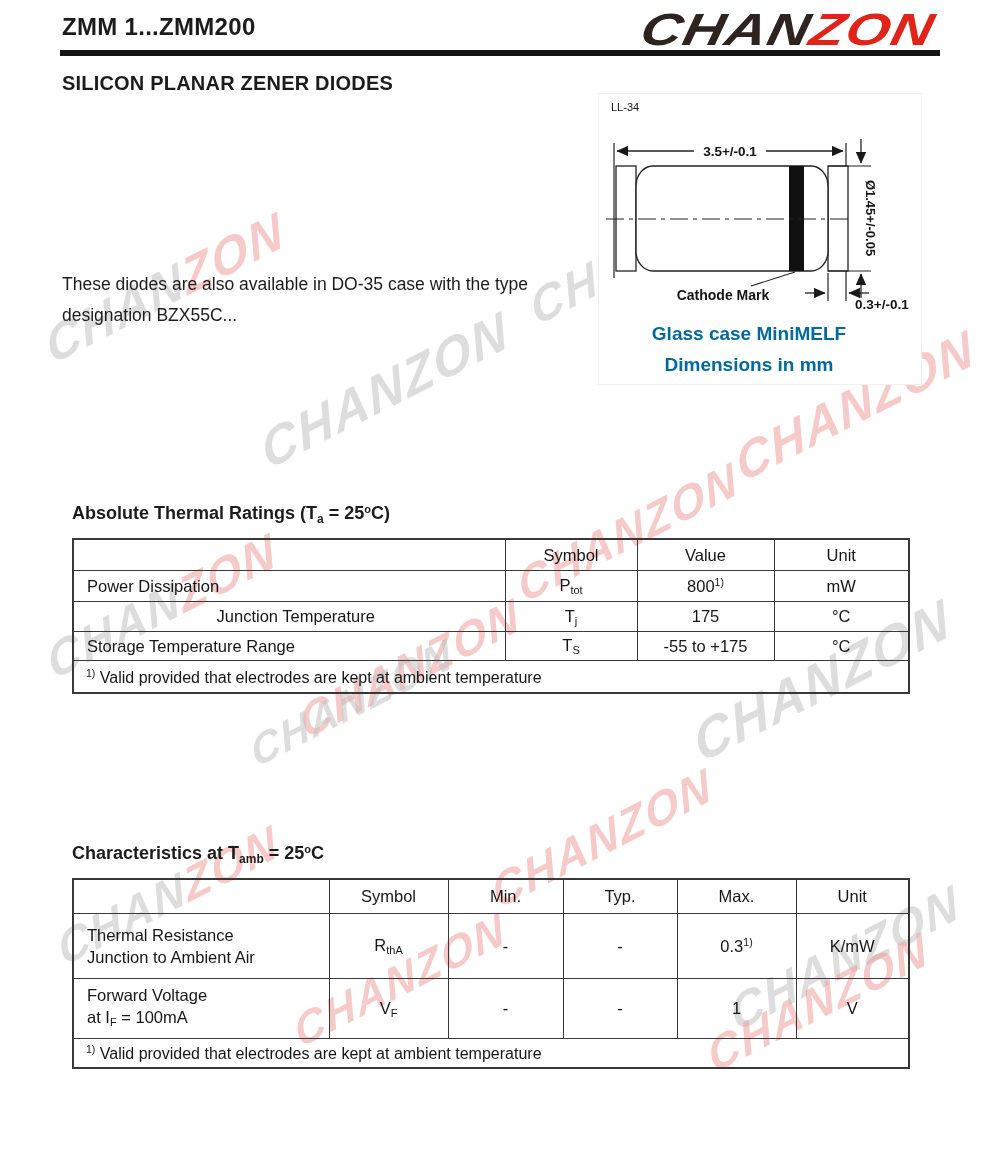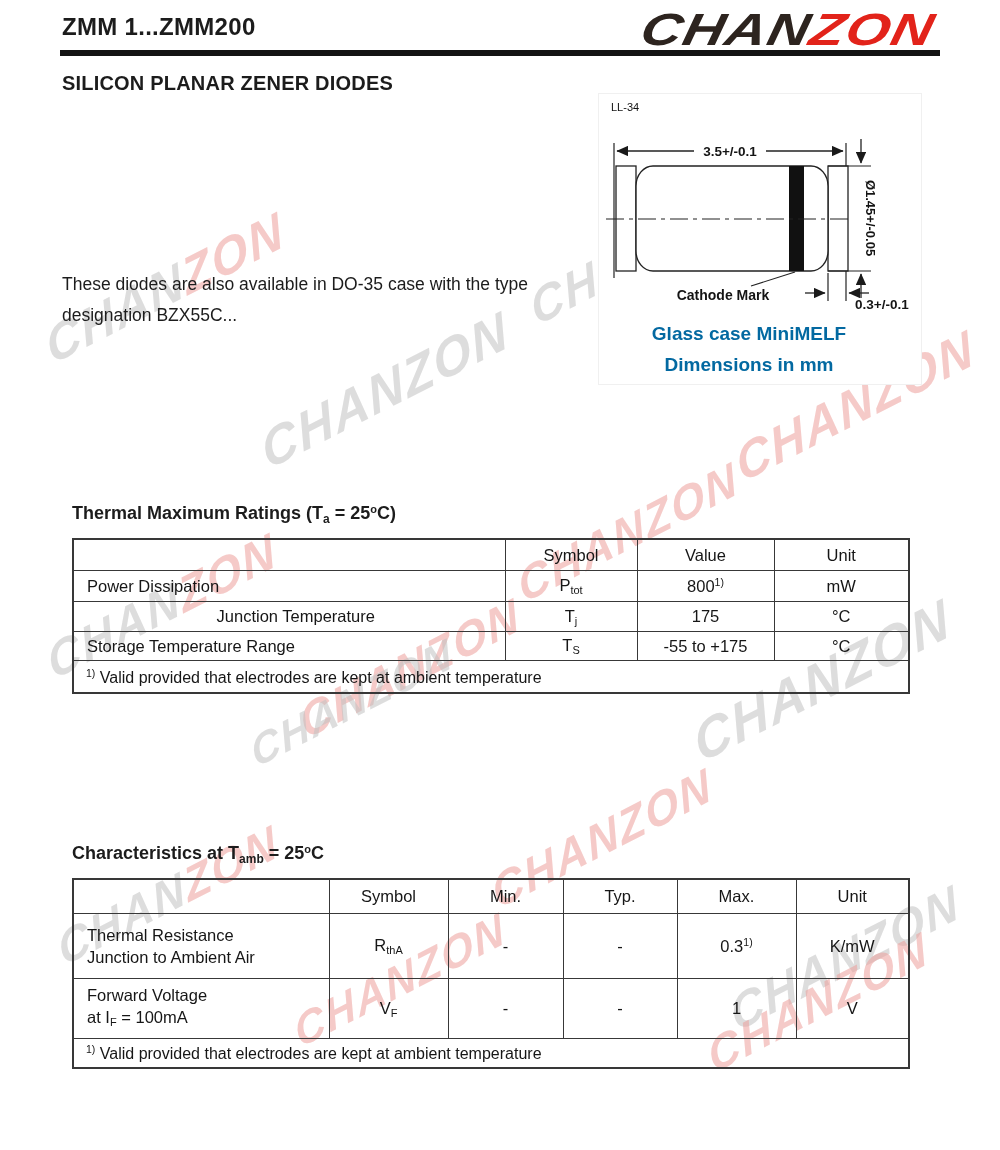--- a/index.html
+++ b/index.html
@@ -119,21 +119,21 @@
       <line x1="270" y1="199" x2="250" y2="199" stroke="#222" stroke-width="1.3" marker-end="url(#ah)"></line>
       <text x="256" y="215" text-anchor="start" font-size="13.5" font-weight="bold" fill="#141414">0.3+/-0.1</text>
 
       <line x1="196" y1="178" x2="152" y2="192" stroke="#222" stroke-width="1.1"></line>
       <text x="124" y="206" text-anchor="middle" font-size="14" font-weight="bold" fill="#141414">Cathode Mark</text>
     </svg>
     <div class="cap cap1">Glass case MiniMELF</div>
     <div class="cap cap2">Dimensions in mm</div>
   </div>
 
-  <div class="sec sec-amr"><span>Thermal Maximum Ratings (T</span><sub>a</sub><span> = 25</span><sup>o</sup><span>C)</span></div>
+  <div class="sec sec-amr"><span>Absolute Thermal Ratings (T</span><sub>a</sub><span> = 25</span><sup>o</sup><span>C)</span></div>
 
   <table class="tbl t1">
     <colgroup>
         <col style="width:432px">
         <col style="width:132px">
         <col style="width:137px">
         <col style="width:135px">
       </colgroup>
     <tbody>
         <tr class="hd">

